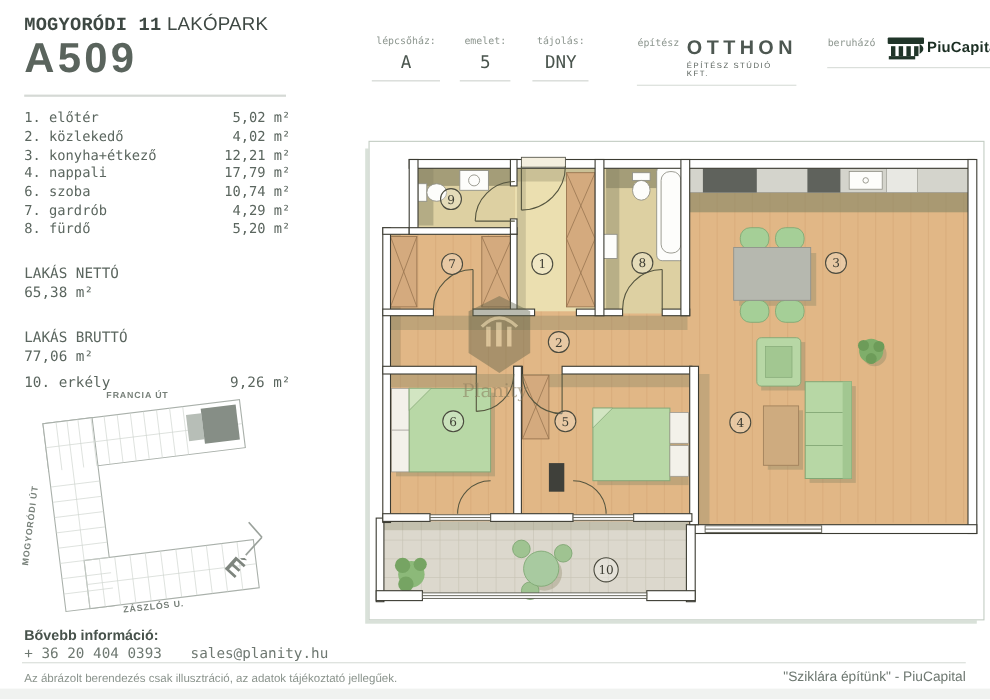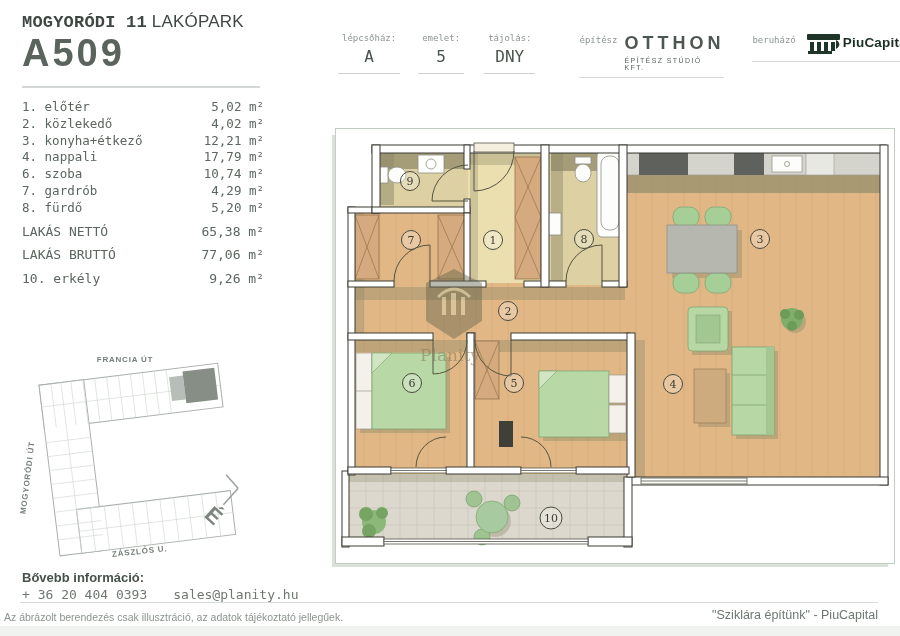--- a/index.html
+++ b/index.html
@@ -26,38 +26,38 @@
   .otthon{font-size:18px;letter-spacing:4px;color:#4d5751;font-weight:bold;font-family:"Liberation Sans",sans-serif;}
   .otthon-sub{font-size:7px;letter-spacing:1.4px;color:#565f59;margin-top:3px;}
   .developer{margin-left:28px;}
   .dev-wrap{display:flex;flex-direction:row;align-items:flex-start;}
   .dev-name{font-size:13.5px;font-weight:bold;color:#1c2f24;margin-top:2px;letter-spacing:.2px;}
 
   
   .room-list{left:22px;top:99px;width:242px;font-family:"DejaVu Sans Mono",monospace;
              font-size:12.5px;color:#5b665f;}
   .room-row{display:flex;justify-content:space-between;line-height:16.8px;}
-  .total-row{display:flex;justify-content:space-between;line-height:17px;font-size:13px;margin-top:6px;}
+  .total-row{display:flex;justify-content:space-between;line-height:17px;font-size:13px;margin-top:24px;flex-direction:column;}
   .balcony-row{margin-top:8px;font-size:13px;}
 
   
   .site-plan{left:10px;top:338px;}
   .street{font-size:8px;font-weight:bold;fill:#767f78;letter-spacing:.8px;}
 
   
   .floor-plan{left:335px;top:128px;width:558px;height:434px;border:1px solid #c3cdc3;
               box-shadow:-5px 5px 0 -2px #d9e1d9;background:#ffffff;}
 
   
   .info-title{left:22px;top:570px;font-size:13px;font-weight:bold;color:#47524b;}
   .contact{left:22px;top:587px;font-family:"DejaVu Sans Mono",monospace;font-size:13px;color:#6e7871;}
   .contact span{margin-right:26px;text-align:center;}
   .divider{left:20px;top:602px;width:858px;height:1px;background:#d8dcd8;}
   .bottom-strip{left:0;top:626px;width:900px;height:10px;background:#f0f2f0;}
-  .disclaimer{left:4px;top:611px;font-size:10.5px;color:#8b948d;}
+  .disclaimer{left:22px;top:611px;font-size:10.5px;color:#8b948d;}
   .quote{right:22px;top:608px;font-size:12.5px;color:#6e7871;}
 </style>
 </head>
 <body>
 
 <div class="abs project-title">
   <span class="b">MOGYORÓDI 11</span><span> LAKÓPARK</span>
 </div>
 <div class="abs unit-id">A509</div>
 <div class="abs unit-underline"></div>

